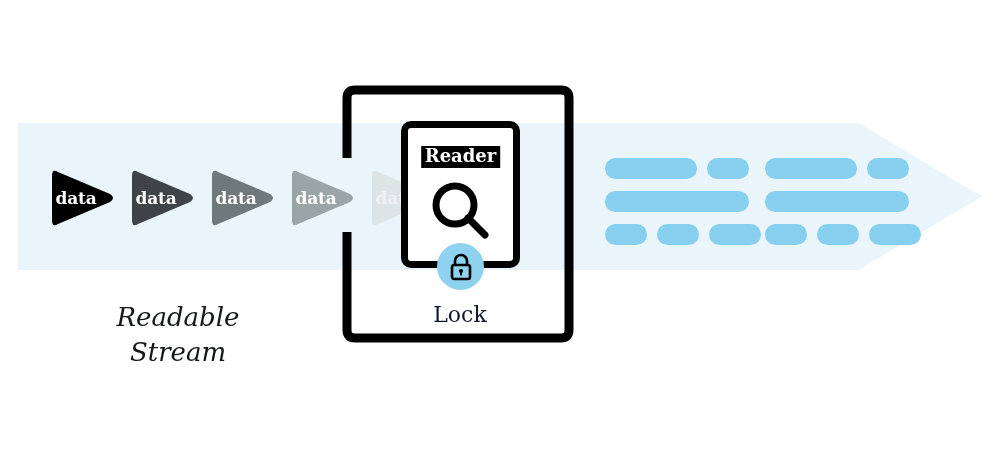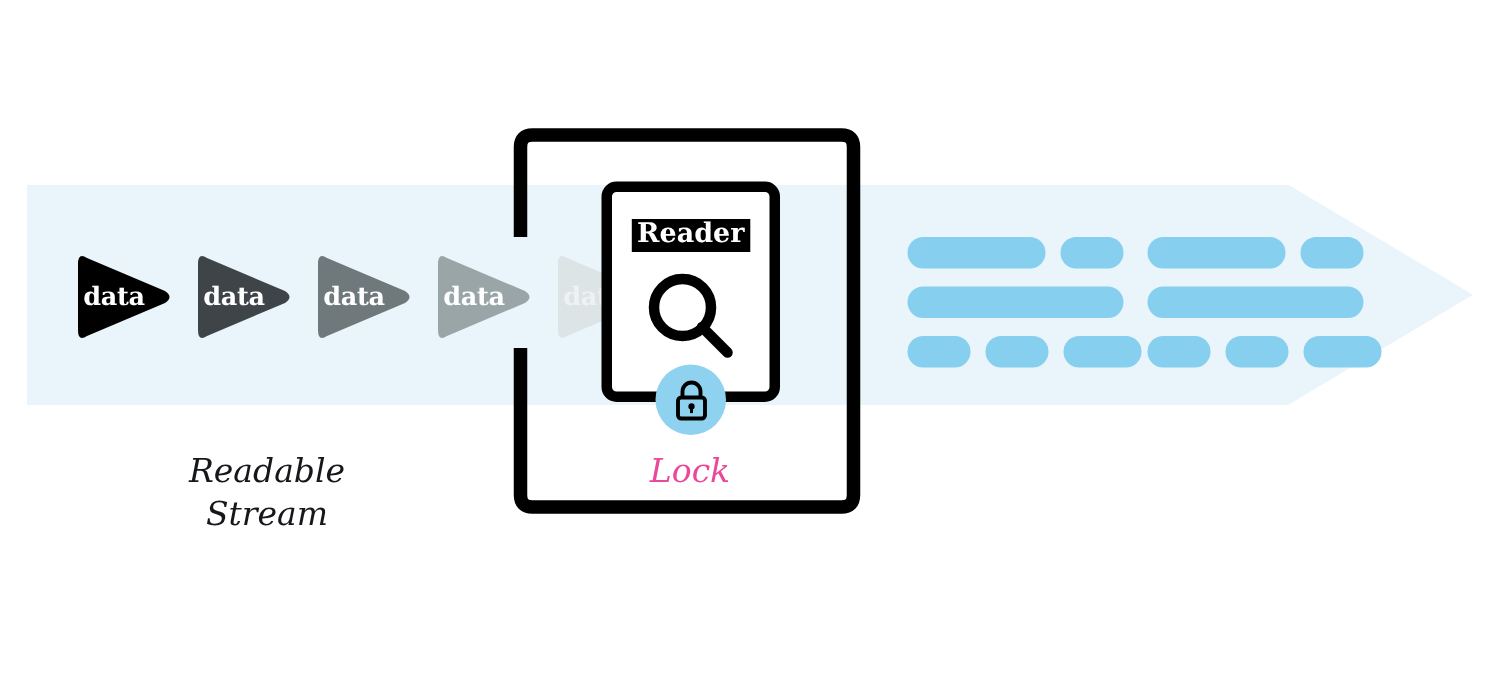--- a/index.html
+++ b/index.html
@@ -121,42 +121,41 @@
   }
   .lock-badge svg { display: block; }
 
   .lock-label {
     position: absolute;
     left: 360px;
     top: 302px;
     width: 200px;
     text-align: center;
     font-family: "DejaVu Serif", serif;
-    font-style: italic;
     font-size: 22px;
-    color: #ec4899;
+    color: #0f172a;
   }
 
   
   .pd-group { position: absolute; }
   .pd-row { position: absolute; }
   .bar {
     position: absolute;
     height: 21px;
     background: #86cfee;
     border-radius: 10.5px;
   }
 
   
   .caption {
     position: absolute;
     text-align: center;
     font-family: "DejaVu Serif", serif;
     font-style: italic;
-    font-size: 22px;
+    font-size: 26px;
     line-height: 1.33;
     color: #15171a;
     white-space: pre-line;
   }
   .caption-stream { left: 78px; top: 300px; width: 200px; }
   .caption-processed { left: 653px; top: 300px; width: 200px; }
 </style>
 </head>
 <body>
 

